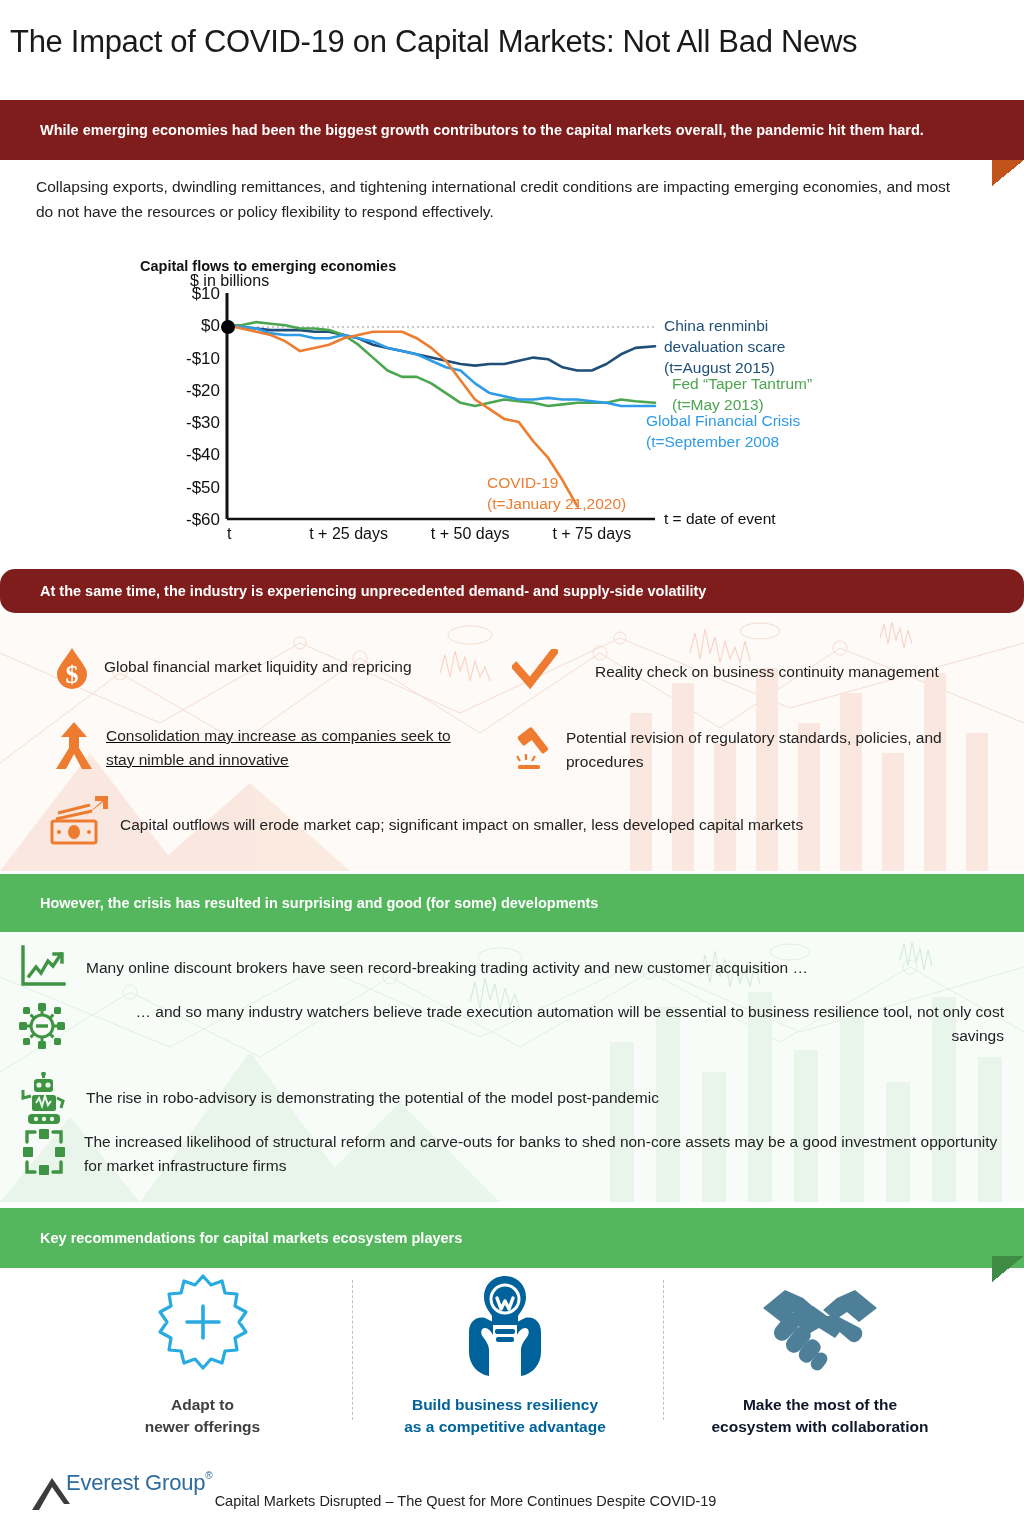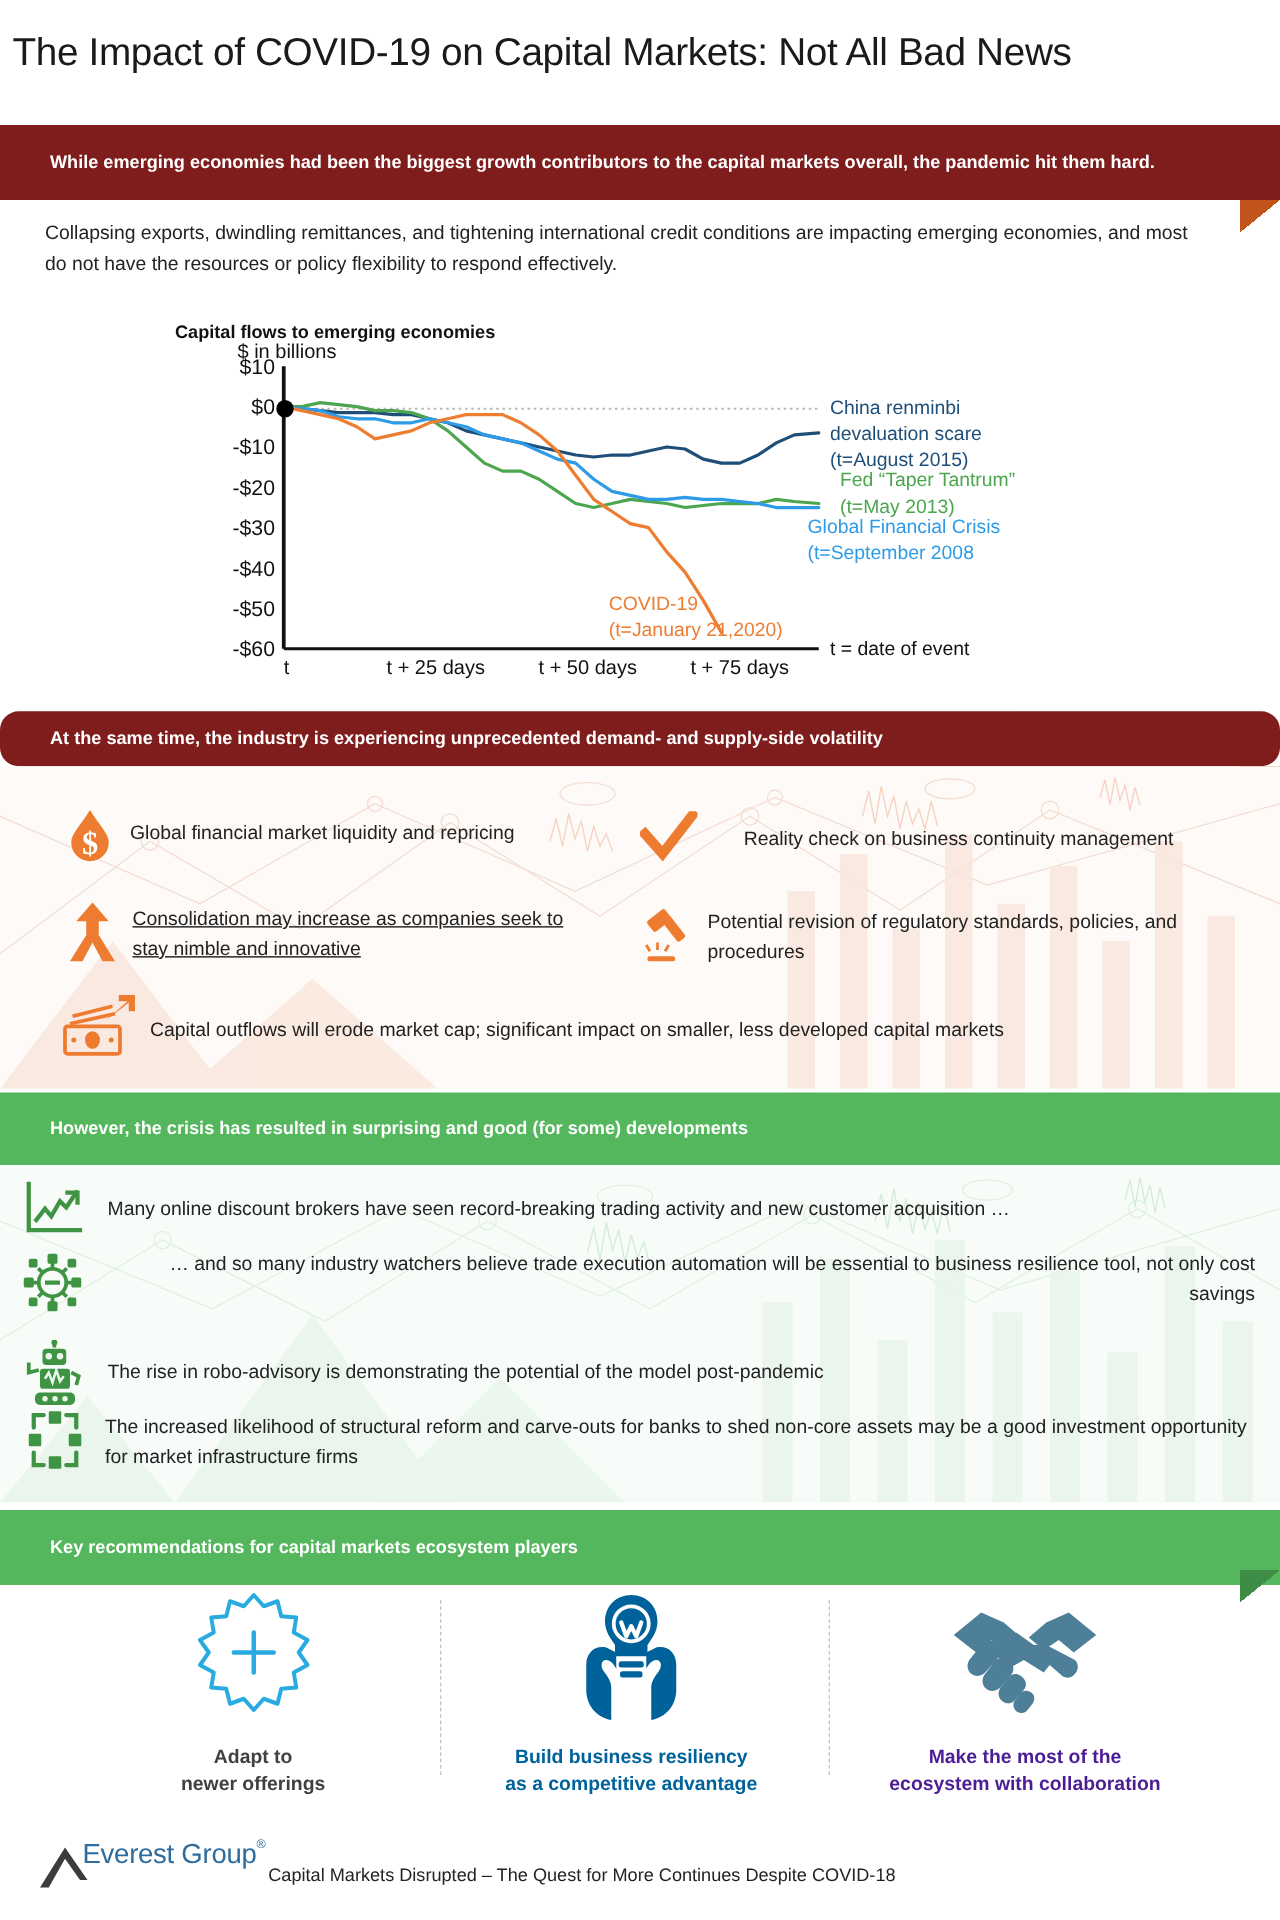--- a/index.html
+++ b/index.html
@@ -411,29 +411,29 @@
           <path d="M8 36 L30 18 L48 26 L62 38 L50 48 L38 40 L26 50 Z"></path>
           <path d="M122 36 L100 18 L82 26 L68 38 L80 48 L92 40 L104 50 Z"></path>
           <path d="M38 44 L58 34 L72 44 L88 56 L80 66 L64 56 L50 64 Z"></path>
           <path d="M22 54 c-4 4 -4 10 0 13 c4 3 9 2 12 -2 l10 -11 c3 -4 2 -9 -2 -12 c-4 -3 -9 -2 -12 2 Z"></path>
           <path d="M34 66 c-4 4 -4 10 0 13 c4 3 9 2 12 -2 l8 -9 c3 -4 2 -9 -2 -12 c-4 -3 -9 -2 -12 2 Z"></path>
           <path d="M46 77 c-3 4 -3 9 1 12 c4 3 8 2 11 -2 l6 -7 c3 -4 2 -8 -2 -11 c-4 -3 -8 -2 -11 2 Z"></path>
           <path d="M58 87 c-3 3 -3 7 0 10 c3 2 7 2 9 -1 l4 -5 c2 -3 2 -7 -1 -9 c-3 -2 -7 -2 -9 1 Z"></path>
           <path d="M66 44 l14 12 l14 12 c3 3 8 3 11 -1 c3 -3 3 -8 0 -11 L82 44 Z"></path>
         </g>
       </svg>
-      <div class="rlabel" style="color:#4c1d95; margin-top:10px;">Make the most of the
+      <div class="rlabel" style="color:#0f172a; margin-top:10px;">Make the most of the
 ecosystem with collaboration</div>
     </div>
   </div>
 
   <div class="footer">
     <span class="eg-logo">
       <svg width="42" height="42" viewBox="0 0 42 42" style="margin-right:-6px; margin-bottom:-2px;">
         <path d="M2 40 L22 8 L40 34 L34 34 L22 17 L9 40 Z" fill="#3c3c3c"></path>
       </svg>
       <span class="eg-name">Everest Group</span>
       <span class="eg-reg">®</span>
     </span>
-    <span class="foot-text">Capital Markets Disrupted – The Quest for More Continues Despite COVID-18</span>
+    <span class="foot-text">Capital Markets Disrupted – The Quest for More Continues Despite COVID-19</span>
   </div>
 
 </div>
 
 </body></html>

